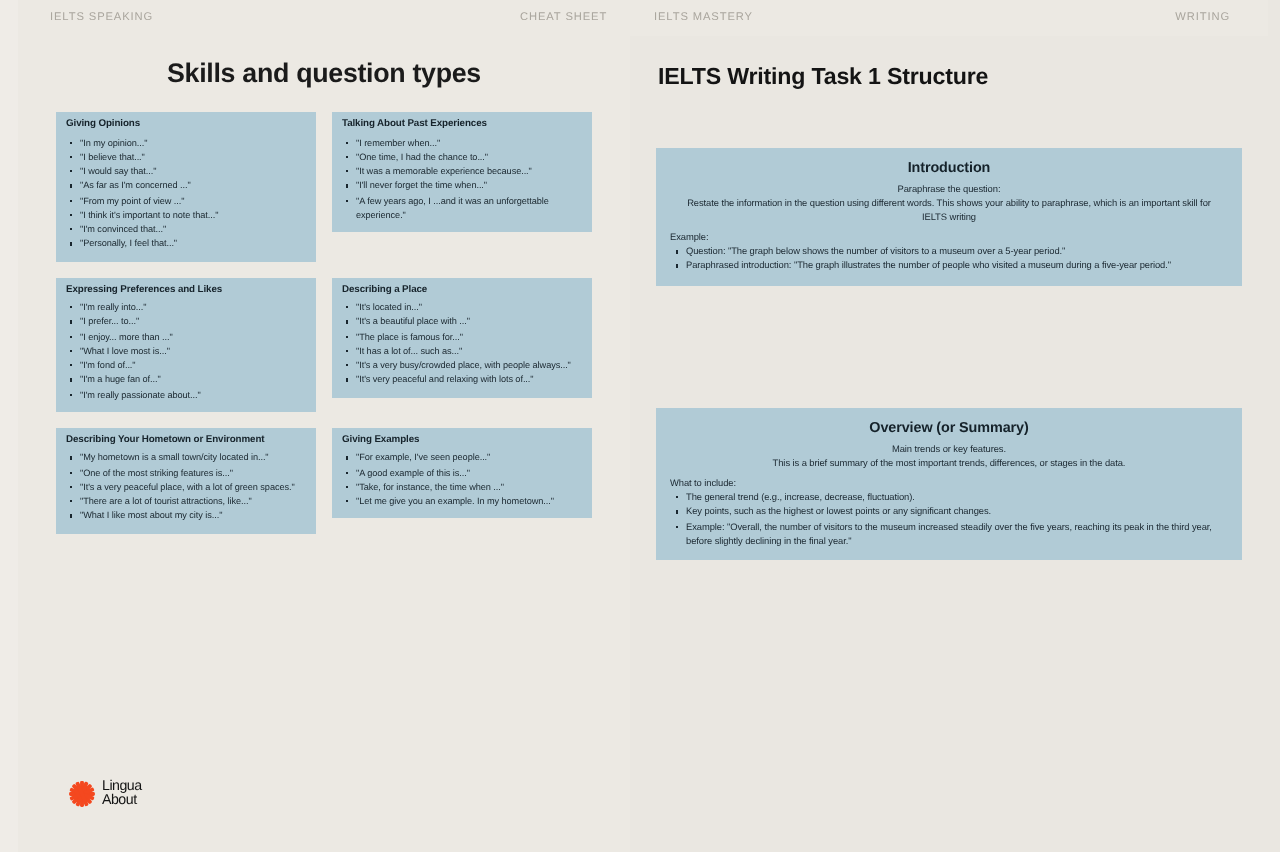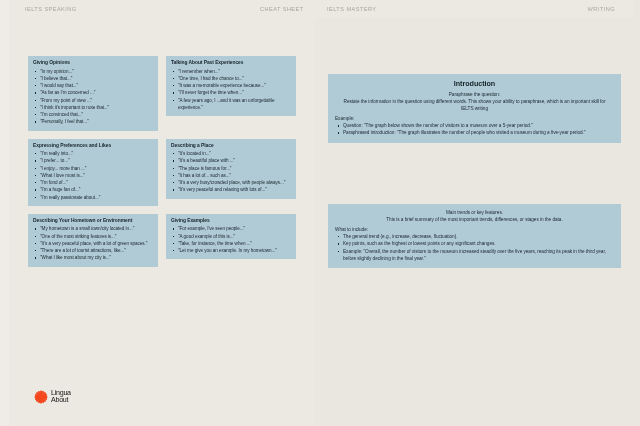--- a/index.html
+++ b/index.html
@@ -159,20 +159,21 @@
   <div class="edge-strip-right"></div>
 
   <div class="topbar">
     <span class="topbar-item tb-speaking">IELTS SPEAKING</span>
     <span class="topbar-item tb-cheat">CHEAT SHEET</span>
     <span class="topbar-item tb-mastery">IELTS MASTERY</span>
     <span class="topbar-item tb-writing">WRITING</span>
   </div>
 
   <div class="panel-left">
+    <div class="left-title">Skills and question types</div>
 
     <div class="cards" id="skill-cards">
         <div class="card">
           <div class="card-title">Giving Opinions</div>
           <ul>
             <li>"In my opinion..."</li>
             <li>"I believe that..."</li>
             <li>"I would say that..."</li>
             <li>"As far as I'm concerned ..."</li>
             <li>"From my point of view ..."</li>
@@ -249,33 +250,35 @@
         </g>
       </svg>
       <div class="logo-text">
         <div>Lingua</div>
         <div>About</div>
       </div>
     </div>
   </div>
 
   <div class="panel-right">
+    <div class="right-title">IELTS Writing Task 1 Structure</div>
 
     <div class="wbox wbox-intro">
       <div class="wbox-title">Introduction</div>
       <div class="wbox-sub">Paraphrase the question:</div>
       <div class="wbox-sub wide">Restate the information in the question using different words. This shows your ability to paraphrase, which is an important skill for IELTS writing</div>
       <div class="wbox-label">Example:</div>
       <ul id="intro-list">
           <li>Question: "The graph below shows the number of visitors to a museum over a 5-year period."</li>
           <li>Paraphrased introduction: "The graph illustrates the number of people who visited a museum during a five-year period."</li>
         </ul>
     </div>
 
     <div class="wbox wbox-over">
+      <div class="wbox-title">Overview (or Summary)</div>
       <div class="wbox-sub">Main trends or key features.</div>
       <div class="wbox-sub wide">This is a brief summary of the most important trends, differences, or stages in the data.</div>
       <div class="wbox-label">What to include:</div>
       <ul id="over-list">
           <li>The general trend (e.g., increase, decrease, fluctuation).</li>
           <li>Key points, such as the highest or lowest points or any significant changes.</li>
           <li>Example: "Overall, the number of visitors to the museum increased steadily over the five years, reaching its peak in the third year, before slightly declining in the final year."</li>
         </ul>
     </div>
 

